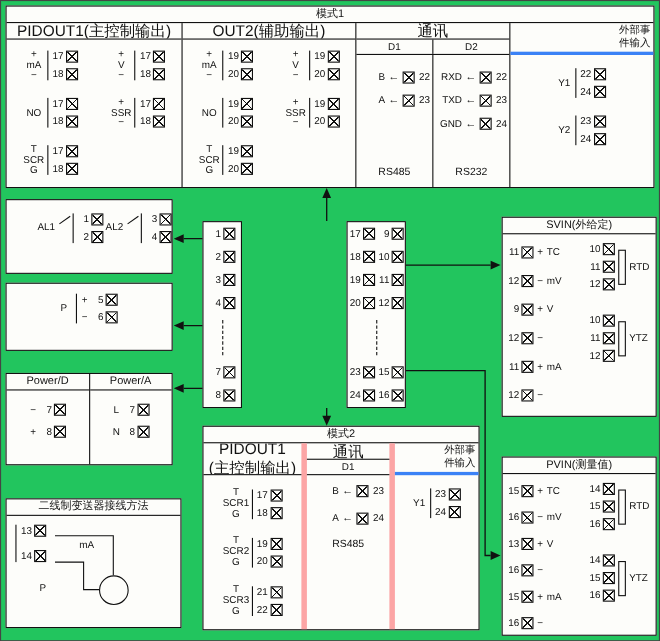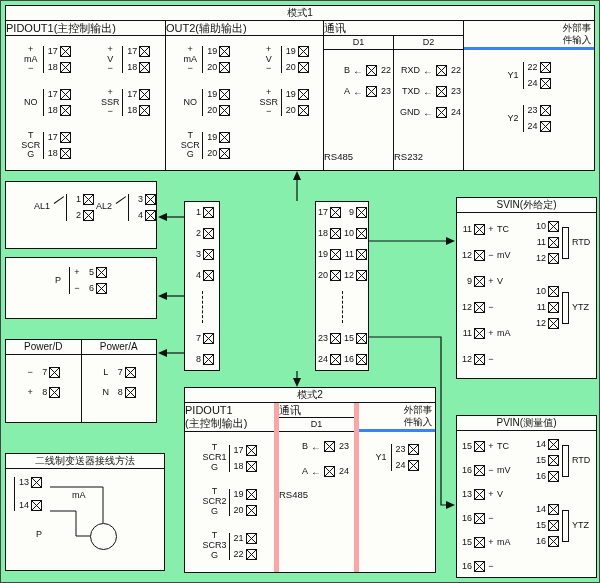--- a/index.html
+++ b/index.html
@@ -1,20 +1,20 @@
 <!DOCTYPE html>
 <html><head>
 <meta charset="utf-8">
 <style>
   *{margin:0;padding:0;box-sizing:border-box}
   body{background:#ddd;font-family:"Liberation Sans","DejaVu Sans",sans-serif;color:#111}
-  .wrap{position:relative;width:600px;height:583px;background:#86efac;border:1px solid #444;overflow:hidden;font-size:10px;line-height:1.15}
+  .wrap{position:relative;width:600px;height:583px;background:#22c55e;border:1px solid #444;overflow:hidden;font-size:10px;line-height:1.15}
   .box{position:absolute;border:1px solid #111;background:#fdfdfa}
   .box-title{height:15px;line-height:14px;text-align:center;border-bottom:1px solid #111;font-size:10px}
-  .colhead{height:15px;line-height:14px;text-align:left;border-bottom:1px solid #111;font-size:11px;white-space:nowrap;overflow:hidden}
+  .colhead{height:15px;line-height:14px;text-align:center;border-bottom:1px solid #111;font-size:14px;white-space:nowrap;overflow:hidden}
   .colhead.two{height:29px;display:flex;flex-direction:column;justify-content:center;line-height:1.2}
   .evhead{height:29px;border-bottom:3px solid #3b82f6;text-align:center;font-size:9.5px;display:flex;align-items:center;justify-content:flex-end}
   .evhead span{display:block;width:34px;line-height:1.25}
   
   .tm{display:inline-block;flex:0 0 auto;width:11px;height:11px;border:1px solid #111;
       background:linear-gradient(45deg,transparent 45%,#111 45%,#111 55%,transparent 55%),
                  linear-gradient(135deg,transparent 45%,#111 45%,#111 55%,transparent 55%)}
   .trow{display:flex;align-items:center;gap:2px}
   .trow b,.brow b,.iorow b,.crow b{font-weight:normal;font-size:9px;min-width:11px;text-align:right}
   .trow em,.iorow em{font-style:normal;font-size:9px;min-width:8px;text-align:center}
@@ -31,21 +31,21 @@
   .subhead{display:flex;height:14px;border-bottom:1px solid #111}
   .subhead span{flex:1;text-align:center;font-size:9px;line-height:13px}
   .subhead span:first-child{border-right:1px solid #111}
   .subhead.one{display:block;text-align:center;font-size:9px;line-height:13px}
   .commbody{display:flex;height:120px}
   .commhalf{flex:1;position:relative;padding-top:10px}
   .commhalf:first-child{border-right:1px solid #111}
   .crow{display:flex;align-items:center;justify-content:center;gap:3px;height:21px}
   .sig{min-width:24px;text-align:right;font-size:9px}
   .arr{font-size:10px}
-  .std{position:absolute;left:0;right:0;bottom:7px;font-size:9.5px}
+  .std{position:absolute;left:0;right:0;bottom:7px;text-align:center;font-size:9.5px}
   .evbody{padding-top:12px;display:flex;flex-direction:column;gap:16px;align-items:center}
   .erow{display:flex;align-items:center;gap:4px}
   .ename{font-size:9px}
   
   .alarm-body{display:flex;justify-content:flex-end;align-items:center;height:50px}
   .contact{position:relative;width:10px;height:14px}
   .contact::before{content:"";position:absolute;left:0;top:3px;width:12px;height:1px;background:#111;transform:rotate(-35deg);transform-origin:left center}
   .feed-body{display:flex;align-items:center;justify-content:center;gap:8px;height:45px}
   .power{display:flex}
   .phalf{flex:1;height:100%}

